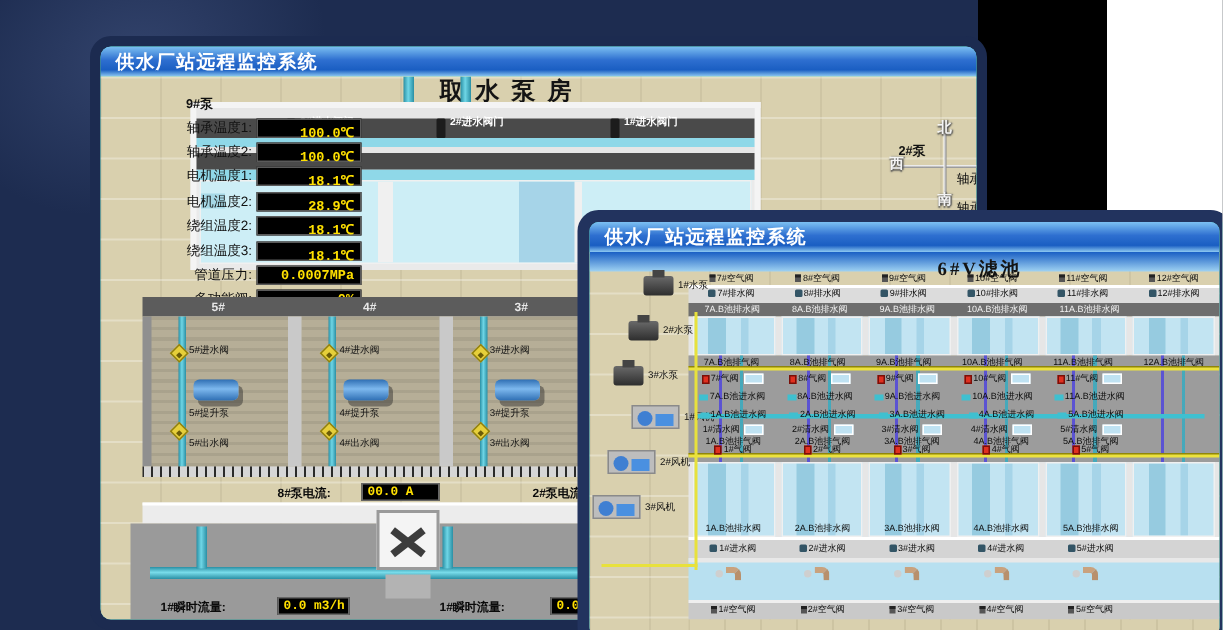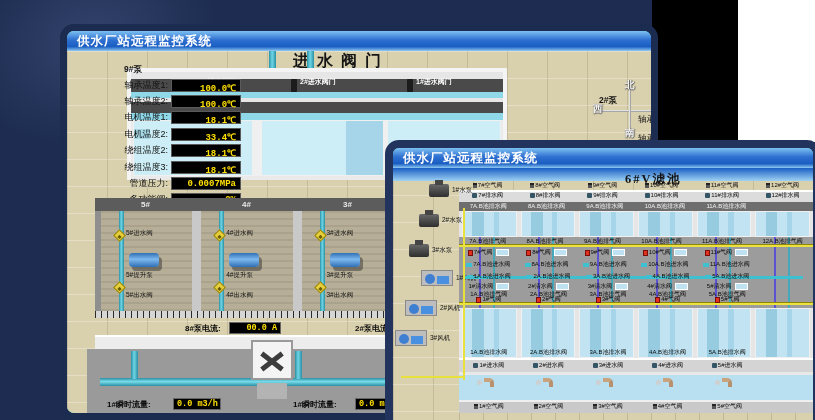--- a/index.html
+++ b/index.html
@@ -80,21 +80,21 @@
     background:linear-gradient(#2f6fb4,#7db8ee 45%,#2f6fb4);box-shadow:3px 4px 0 rgba(40,40,40,.45);}
   .bay .bl{position:absolute;left:25px;font-size:6.5px;color:#111;white-space:nowrap;}
   .bay .bl-in{top:18px;} .bay .bl-lift{top:60px;} .bay .bl-out{top:80px;}
   #ruler{position:absolute;left:28px;top:260px;width:404px;height:7px;
     background:repeating-linear-gradient(90deg,#2a2a2a 0 1px,#d6d6d6 1px 6px);}
   #frontwall{position:absolute;left:28px;top:284px;width:404px;height:14px;background:#ececec;border-top:2px solid #fff;}
   #apron{position:absolute;left:20px;top:298px;width:564px;height:64px;background:#9a9a9a;}
 
   .cur-label,.flow-label{position:absolute;font-size:8px;color:#0a0a0a;font-weight:bold;white-space:nowrap;z-index:3;}
   .val-box{position:absolute;height:12px;background:#000;border:1px solid #666;color:#ffe000;font-size:8.5px;
-    font-weight:bold;font-family:"Liberation Mono",monospace;text-align:right;padding:0 3px;white-space:nowrap;z-index:3;}
+    font-weight:bold;font-family:"Liberation Mono",monospace;padding:0 3px;white-space:nowrap;z-index:3;margin-left:12px;}
 
   #meter{position:absolute;left:184px;top:289px;width:42px;z-index:3;}
   #meter .box{width:42px;height:40px;background:#f4f4f4;border:2px solid #9a9a9a;position:relative;}
   #meter .box::before,#meter .box::after{content:"";position:absolute;left:6px;top:17px;width:26px;height:5px;background:#3c3c3c;}
   #meter .box::before{transform:rotate(38deg);} #meter .box::after{transform:rotate(-38deg);}
   #meter .blk{width:30px;height:16px;background:#b3b3b3;margin:3px auto 0;}
 
   
   #fgwin .sky,#skyfg{position:absolute;left:0;top:0;right:0;height:13px;
     background:linear-gradient(#1a5fc4,#9fd2f2);}
@@ -152,21 +152,21 @@
 </head>
 <body>
 
 <div id="stage">
   <div class="blackrect"></div>
   <div class="whiterect"></div>
 
   <section class="win" id="bgwin">
     <div class="titlebar"><span>供水厂站远程监控系统</span></div>
     <div class="scene">
-      <div class="scene-title" id="bg-title">进水阀门</div>
+      <div class="scene-title" id="bg-title">取水泵房</div>
 
       <div class="pipe-v" style="left:202px;top:0;height:20px;"></div>
       <div class="pipe-v" style="left:240px;top:0;height:20px;"></div>
 
       <div id="tank">
         <div class="r1"></div>
         <div class="tk-dark r2">
           <div class="tk-valve" style="left:60px;">
               <i></i>
               <span>3#进水阀门</span>
@@ -200,21 +200,21 @@
           <div class="ro">
           <span class="ro-label">轴承温度2:</span>
           <span class="ro-value">100.0℃</span>
         </div>
           <div class="ro">
           <span class="ro-label">电机温度1:</span>
           <span class="ro-value">18.1℃</span>
         </div>
           <div class="ro">
           <span class="ro-label">电机温度2:</span>
-          <span class="ro-value">33.4℃</span>
+          <span class="ro-value">28.9℃</span>
         </div>
           <div class="ro">
           <span class="ro-label">绕组温度2:</span>
           <span class="ro-value">18.1℃</span>
         </div>
           <div class="ro">
           <span class="ro-label">绕组温度3:</span>
           <span class="ro-value">18.1℃</span>
         </div>
           <div class="ro">

